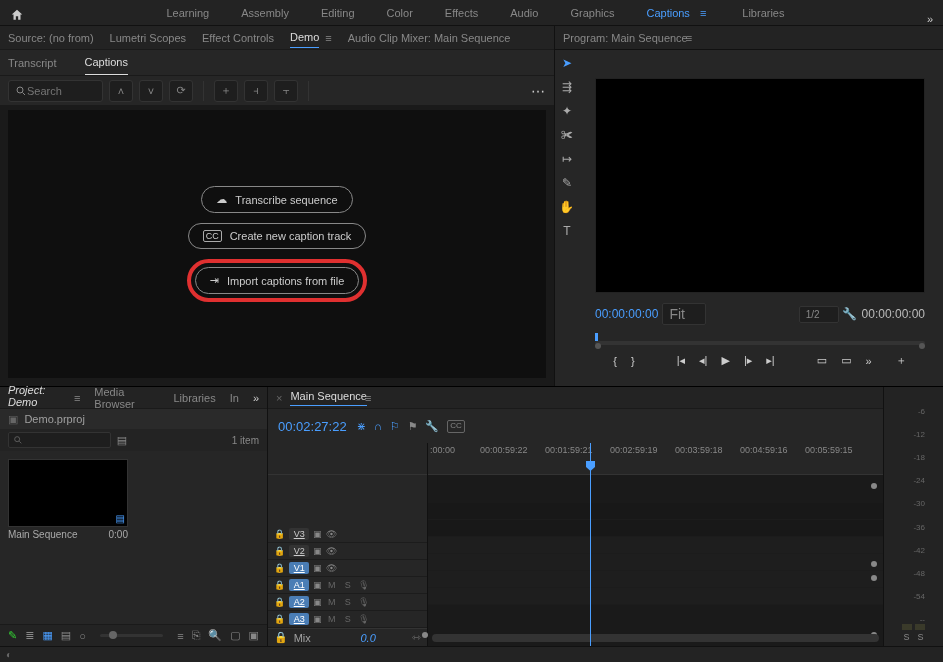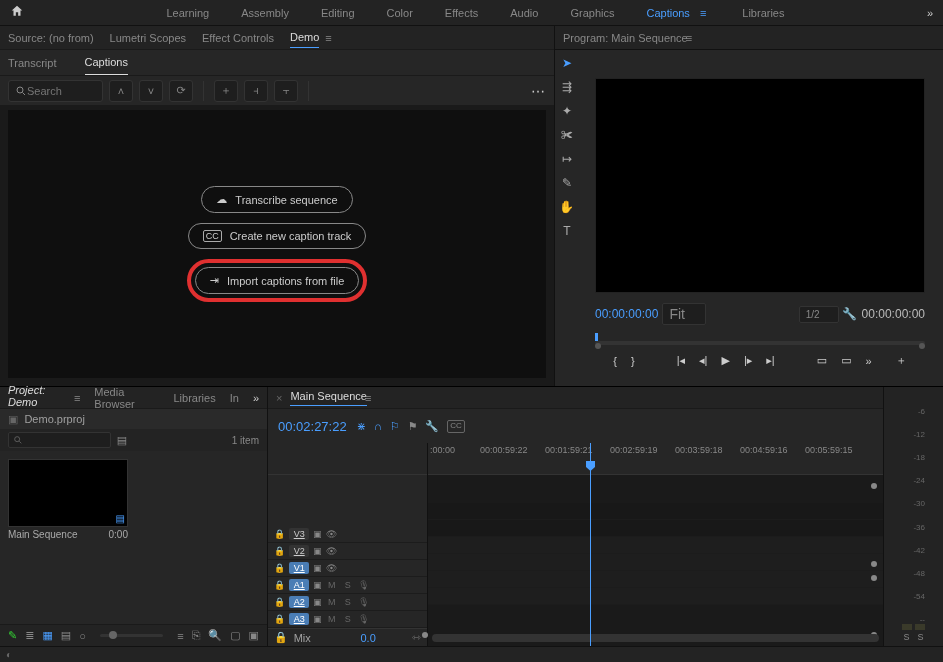--- a/index.html
+++ b/index.html
@@ -1,17 +1,17 @@
 <!DOCTYPE html>
 <html><head>
 <meta charset="utf-8">
 <style>
 * { margin: 0; padding: 0; box-sizing: border-box; font-family: -apple-system, "Segoe UI", Arial, sans-serif; }
 body { background: #1a1a1a; color: #a0a0a0; font-size: 11px; width: 943px; height: 662px; overflow: hidden; display: flex; flex-direction: column; }
-.top-bar { height: 26px; background: #232323; display: flex; align-items: center; padding: 0 10px; border-bottom: 1px solid #111; }
+.top-bar { height: 26px; background: #232323; display: flex; align-items: flex-end; padding: 0 10px; border-bottom: 1px solid #111; }
 .home-icon { color: #ccc; font-size: 14px; cursor: pointer; }
 .workspace-tabs { flex: 1; display: flex; justify-content: center; gap: 24px; align-items: center; }
 .workspace-tab { color: #888; cursor: pointer; padding: 6px 4px; }
 .workspace-tab.active { color: #4a9eff; }
 .ws-menu-icon { color: #4a9eff; margin-left: -18px; margin-right: 8px; cursor: pointer;}
 .overflow-icon { color: #ccc; margin-left: auto; cursor:pointer; }
 
 .main-row { flex: 1; display: flex; min-height: 0; }
 .left-col { width: 555px; display: flex; flex-direction: column; border-right: 1px solid #111;}
 .right-col { flex: 1; display: flex; flex-direction: column; }
@@ -92,21 +92,21 @@
 .tl-ruler-area { flex: 1; display: flex; background: #1e1e1e; position: relative; overflow:hidden;}
 .tl-track-headers { width: 160px; background: #262626; border-right: 1px solid #111; display: flex; flex-direction: column;}
 .tl-ruler-spacer { height: 32px; border-bottom: 1px solid #333;}
 .tl-track-row { height: 17px; display: flex; align-items: center; gap: 4px; padding: 0 6px; border-bottom: 1px solid #1c1c1c; font-size: 9px;}
 .tl-lock { color: #666; cursor:pointer;}
 .tl-track-label { width: 20px; text-align: center; background: #333; color: #ccc; border-radius: 2px; padding: 1px 2px; cursor:pointer;text-decoration:underline;}
 .tl-track-label.on { background: #4a7db5; color: #fff;}
 .tl-eye { color: #888; cursor: pointer;}
 .tl-m, .tl-s, .tl-mic { color: #666; cursor: pointer; width: 12px; text-align: center;}
 .tl-mix-row { height: 18px; display: flex; align-items: center; gap: 6px; padding: 0 6px; border-top: 1px solid #333;}
-.tl-mix-val { color: #4a9eff;}
+.tl-mix-val { color: #4a9eff; font-style: italic;}
 
 .tl-tracks-area { flex: 1; position: relative; background: #1a1a1a;}
 .tl-ruler { height: 32px; border-bottom: 1px solid #333; position: relative; background: #262626;}
 .tl-ruler-tick { position: absolute; top: 2px; font-size: 9px; color: #888;}
 .tl-playhead { position: absolute; top: 0; bottom: 0; width: 1px; background: #4a9eff; z-index: 5;}
 .tl-playhead-top { position: absolute; top: 18px; left: -4px; width: 9px; height: 10px; background: #4a9eff; clip-path: polygon(0 0, 100% 0, 100% 60%, 50% 100%, 0 60%);}
 .tl-track-bg { height: 17px; border-bottom: 1px solid #1c1c1c; background: #1e1e1e;}
 .tl-track-bg.dark { background: #181818;}
 .tl-scroll { position: absolute; bottom: 4px; left: 4px; right: 4px; height: 8px; background: #333; border-radius: 4px;}
 .tl-marker-dot { position:absolute; width:6px; height:6px; background:#888; border-radius:50%;}
@@ -145,20 +145,21 @@
 
 <div class="main-row">
 
   <div class="left-col">
     <div class="panel-tabs">
       <span class="panel-tab">Source: (no from)</span>
       <span class="panel-tab">Lumetri Scopes</span>
       <span class="panel-tab">Effect Controls</span>
       <span class="panel-tab active">Demo</span>
       <span class="panel-tab-menu">≡</span>
+      <span class="panel-tab">Audio Clip Mixer: Main Sequence</span>
     </div>
     <div class="sub-tabs">
       <span class="sub-tab">Transcript</span>
       <span class="sub-tab active">Captions</span>
     </div>
     <div class="caption-toolbar">
       <div class="search-box">
         <svg width="12" height="12" viewBox="0 0 24 24" fill="#888">
             <circle cx="10" cy="10" r="6" stroke="#888" stroke-width="2" fill="none"></circle>
             <line x1="15" y1="15" x2="20" y2="20" stroke="#888" stroke-width="2"></line>

